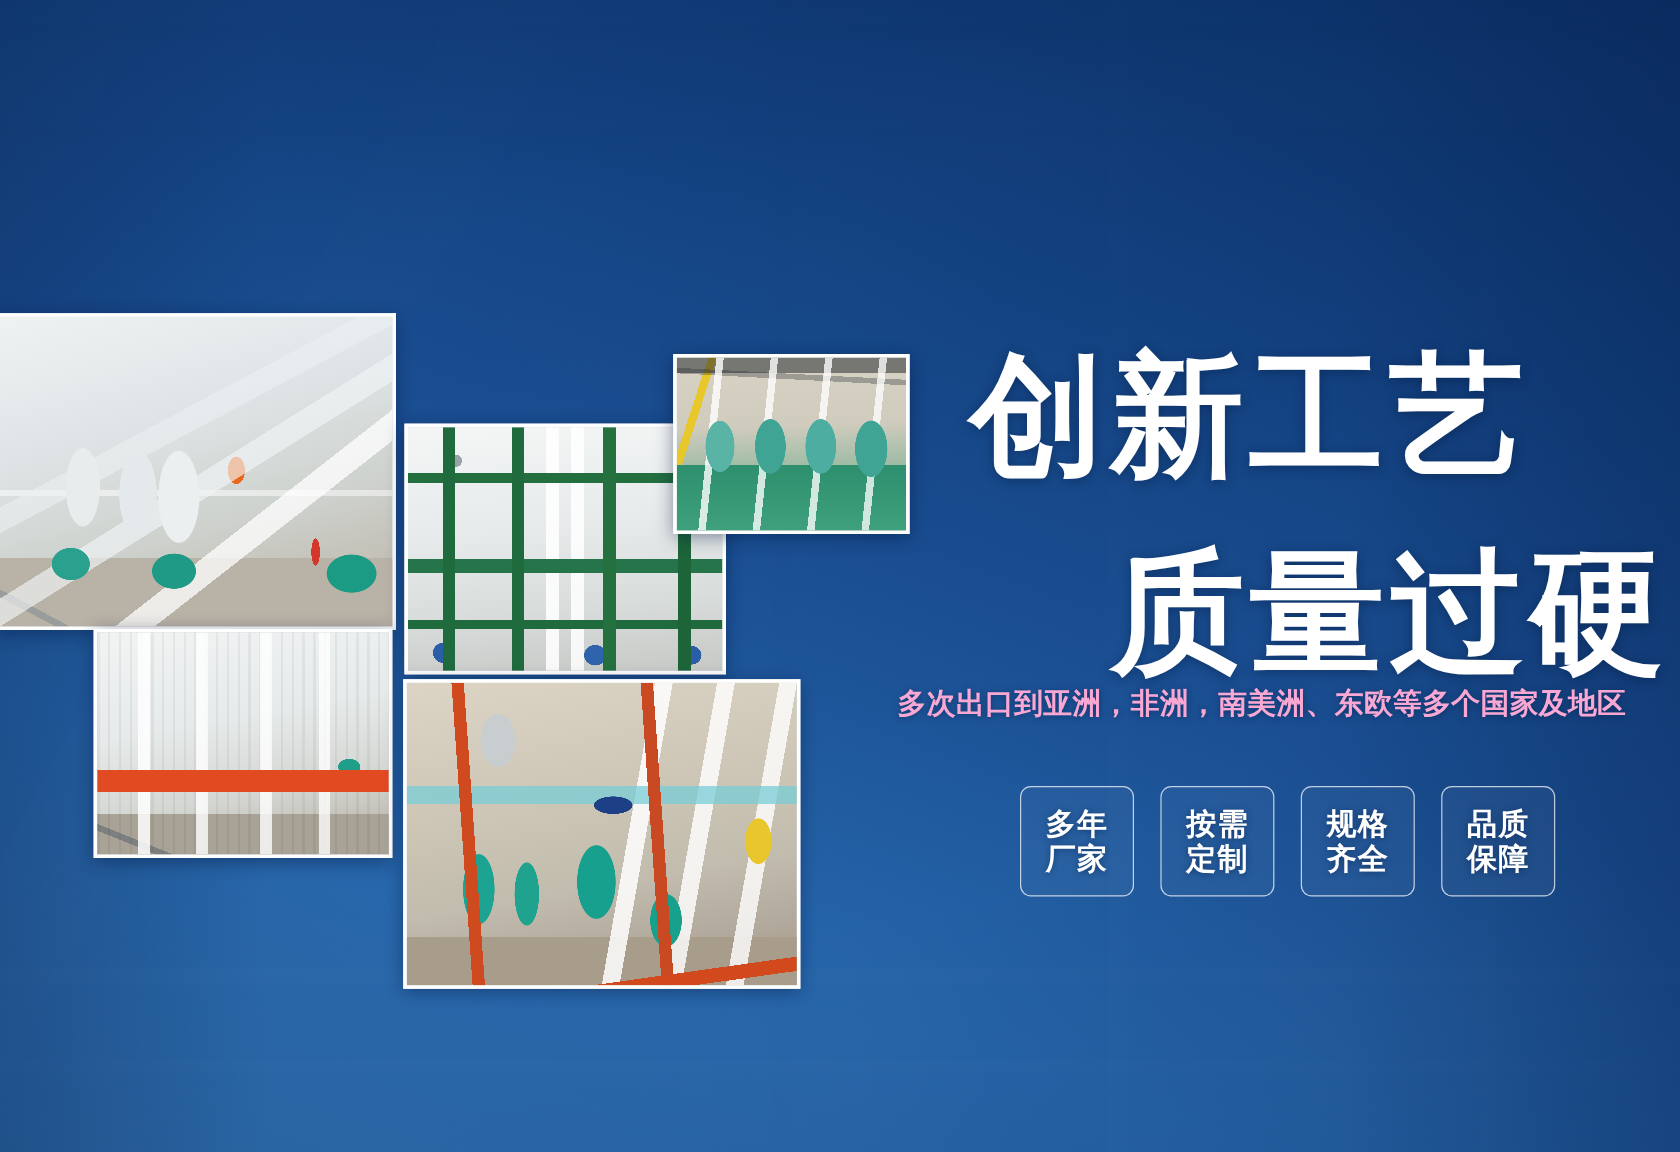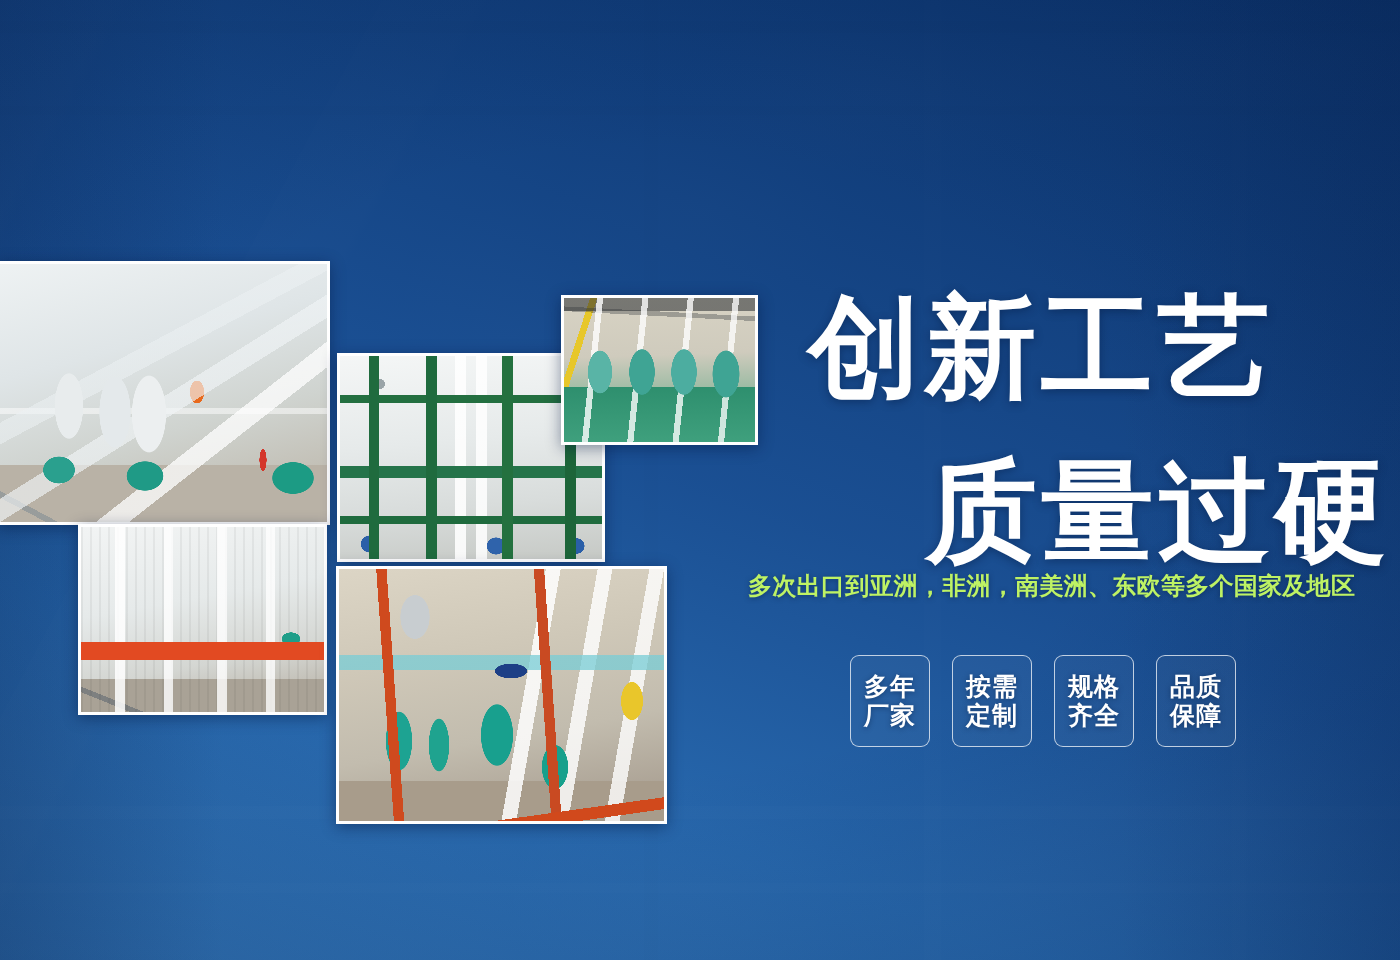--- a/index.html
+++ b/index.html
@@ -205,31 +205,31 @@
   }
 
   
   .headline { position:absolute; color:#fff; font-weight:700; letter-spacing:.04em;
               text-shadow:0 2px 10px rgba(5,25,62,.45); white-space:nowrap; }
   #title-line-1 { left:808px; top:288px;  font-size:112px; line-height:1.06; }
   #title-line-2 { left:925px; top:412px;  font-size:112px; line-height:1.06;margin-top:40px; }
 
   #subtitle {
     position:absolute; left:748px; top:570px;
-    font-size:24px; font-weight:700; color:#bef264; letter-spacing:.012em;
+    font-size:24px; font-weight:700; color:#f9a8d4; letter-spacing:.012em;
     white-space:nowrap; text-shadow:0 1px 5px rgba(5,25,62,.5);
   }
 
   
   #badges {
     position:absolute; left:850px; top:655px;
     display:flex; gap:22px;
   }
   .badge {
-    width:80px; height:92px;
+    width:95px; height:92px;
     border:1.5px solid rgba(255,255,255,.72);
     border-radius:9px;
     display:flex; flex-direction:column;
     align-items:center; justify-content:center;
     color:#fff; font-size:25px; font-weight:700;
     line-height:1.18; letter-spacing:.04em;
     text-shadow:0 1px 5px rgba(5,25,62,.5);
     background:rgba(255,255,255,.04);
   }
   .badge span { display:block; }

